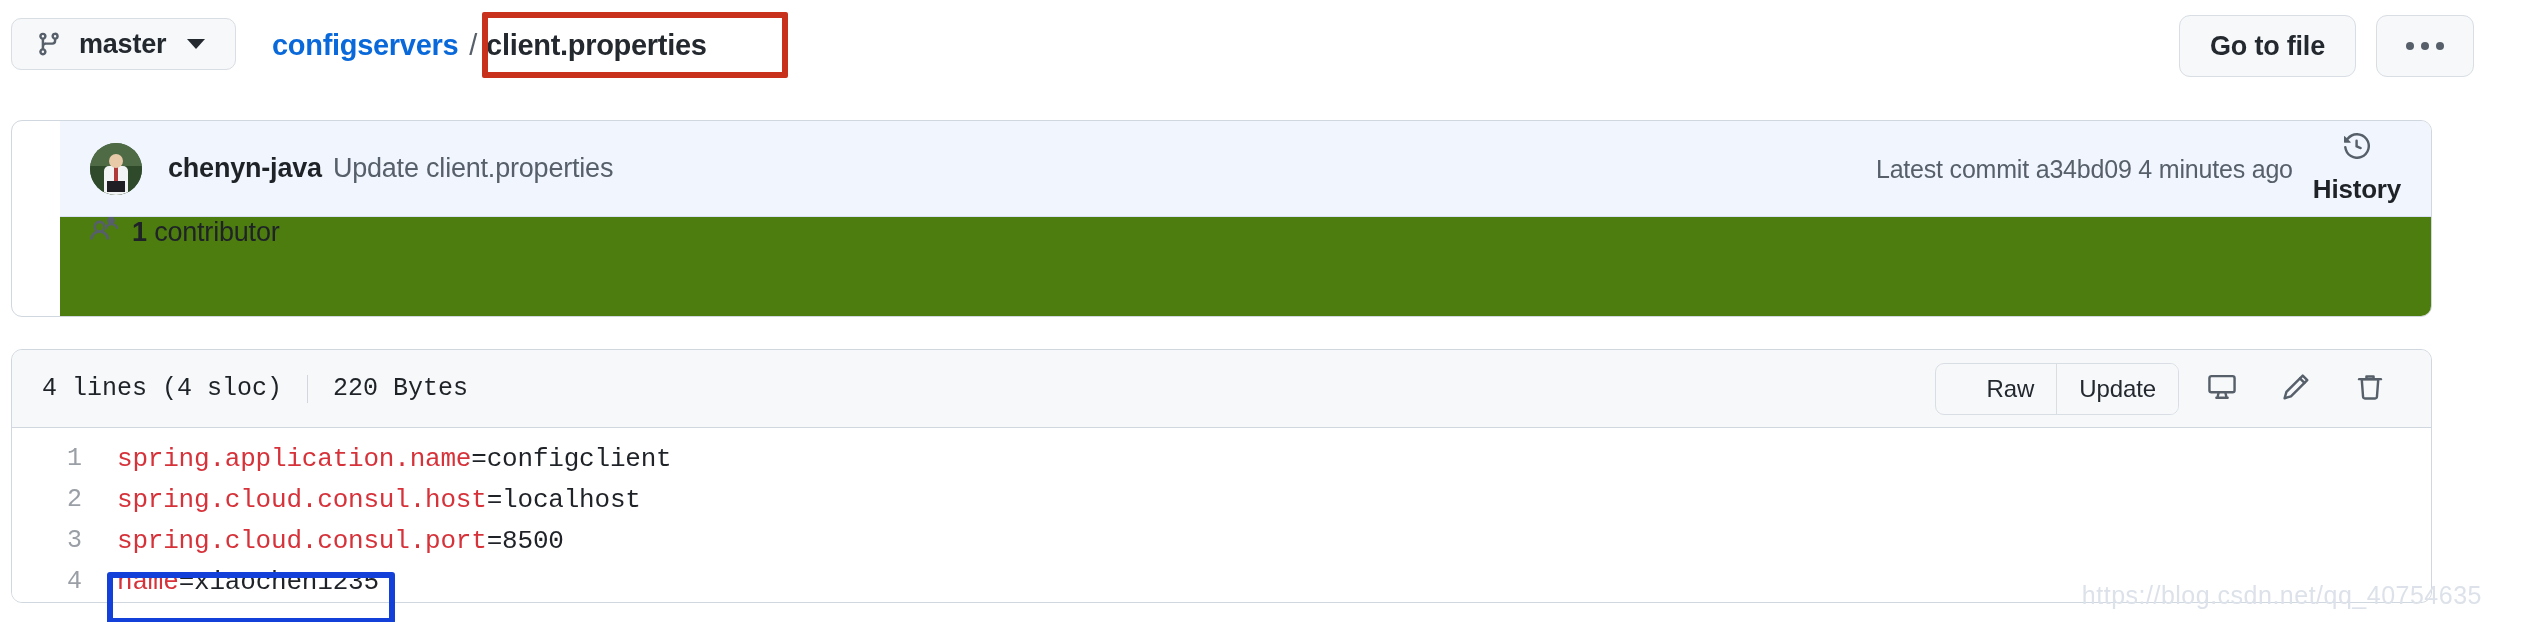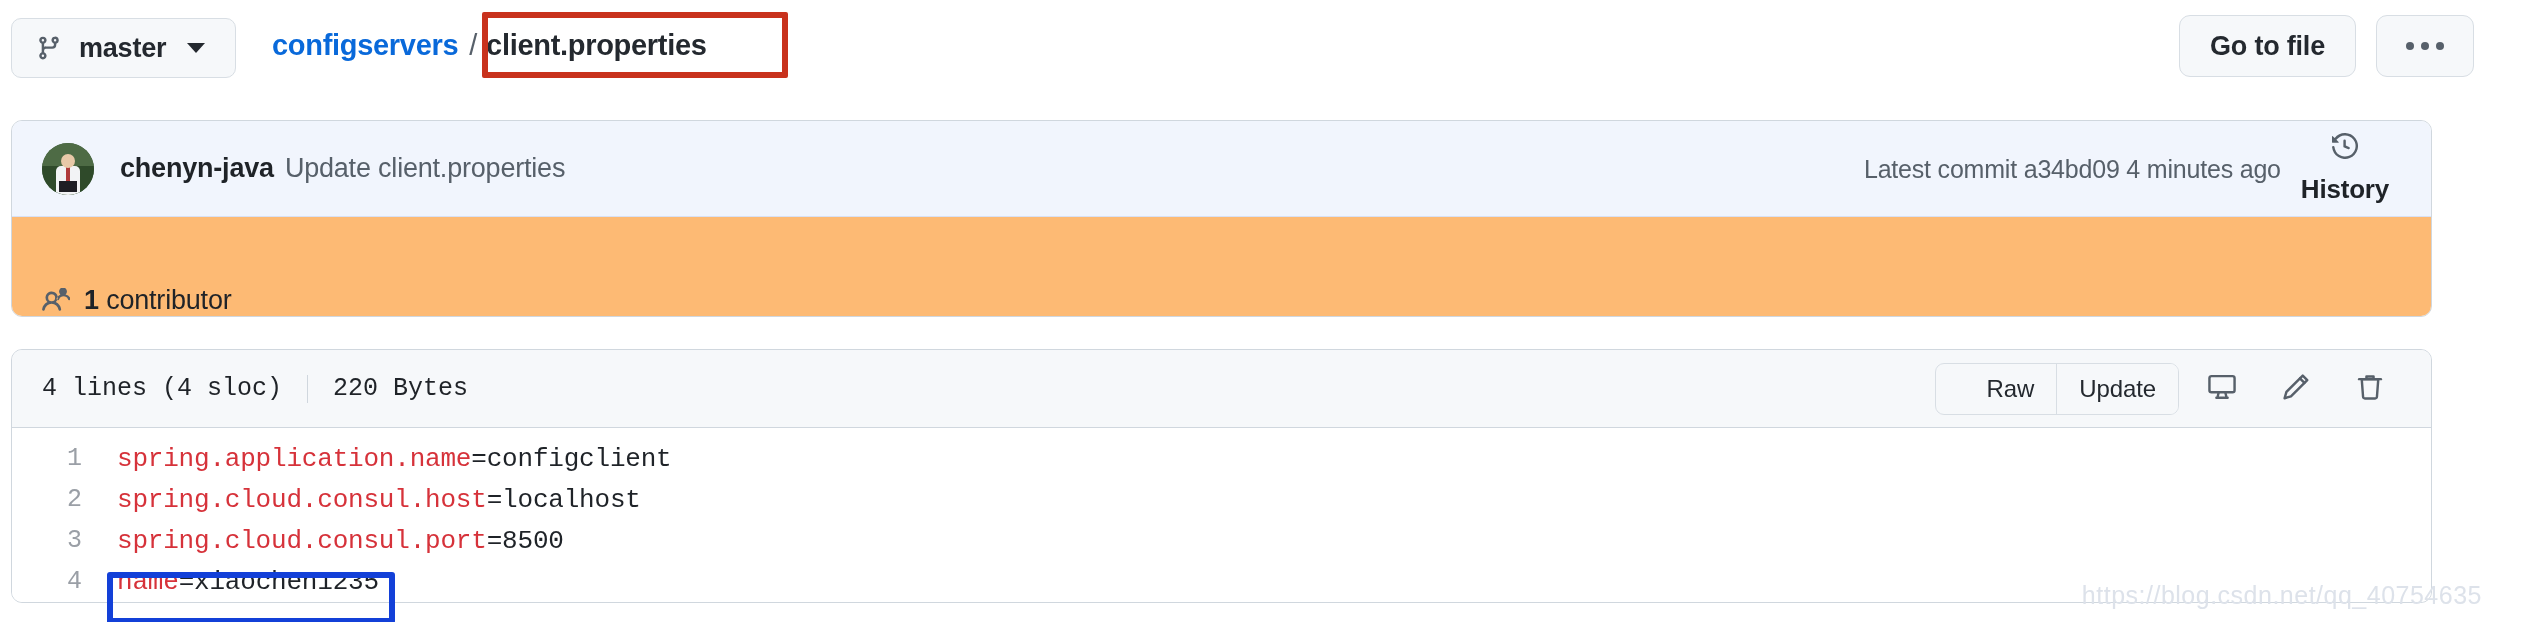--- a/index.html
+++ b/index.html
@@ -25,21 +25,21 @@
     left: 0; top: 0;
     width: 2526px;
     height: 98px;
     display: flex;
     align-items: center;
   }
 
   .branch-btn {
     position: absolute;
     left: 11px; top: 18px;
-    height: 60px;
+    height: 52px;
     min-width: 225px;
     display: flex;
     align-items: center;
     gap: 17px;
     padding: 16px 24px;
     background: #f6f8fa;
     border: 1px solid #d8dee4;
     border-radius: 10px;
     cursor: pointer;
   }
@@ -127,20 +127,21 @@
 
   
   .commit-card {
     position: absolute;
     left: 11px; top: 120px;
     width: 2421px;
     border: 1px solid #d0d7de;
     border-radius: 11px;
     background: #ffffff;
     overflow: hidden;
+    padding-left: 48px;
   }
 
   .commit-head {
     height: 96px;
     background: #f1f5fd;
     border-bottom: 1px solid #d8e1f5;
     display: flex;
     align-items: center;
     padding: 0 30px;
     position: relative;
@@ -171,21 +172,21 @@
   .commit-msg {
     margin-left: 11px;
     font-size: 27px;
     font-weight: 400;
     color: #57606a;
     letter-spacing: -0.2px;
   }
 
   .commit-right {
     position: absolute;
-    right: 42px; top: 0;
+    right: 30px; top: 0;
     height: 96px;
     display: flex;
     align-items: center;
     gap: 20px;
   }
   .latest-commit {
     font-size: 25px;
     color: #57606a;
     letter-spacing: -0.2px;
   }
@@ -199,23 +200,23 @@
   .history-label {
     font-size: 26px;
     font-weight: 700;
     color: #1f2328;
     letter-spacing: -0.2px;
   }
 
   .contrib-row {
     height: 99px;
     display: flex;
-    align-items: flex-end;
+    align-items: flex-start;
     padding: 0 30px;
-    background: #fdba74;
+    background: #4d7c0f;
   }
   .contrib-icon { display: flex; align-items: center; margin-right: 14px; }
   .contrib-text {
     font-size: 27px;
     color: #1f2328;
     letter-spacing: -0.2px;
   }
   .contrib-text b { font-weight: 700; }
 
   

